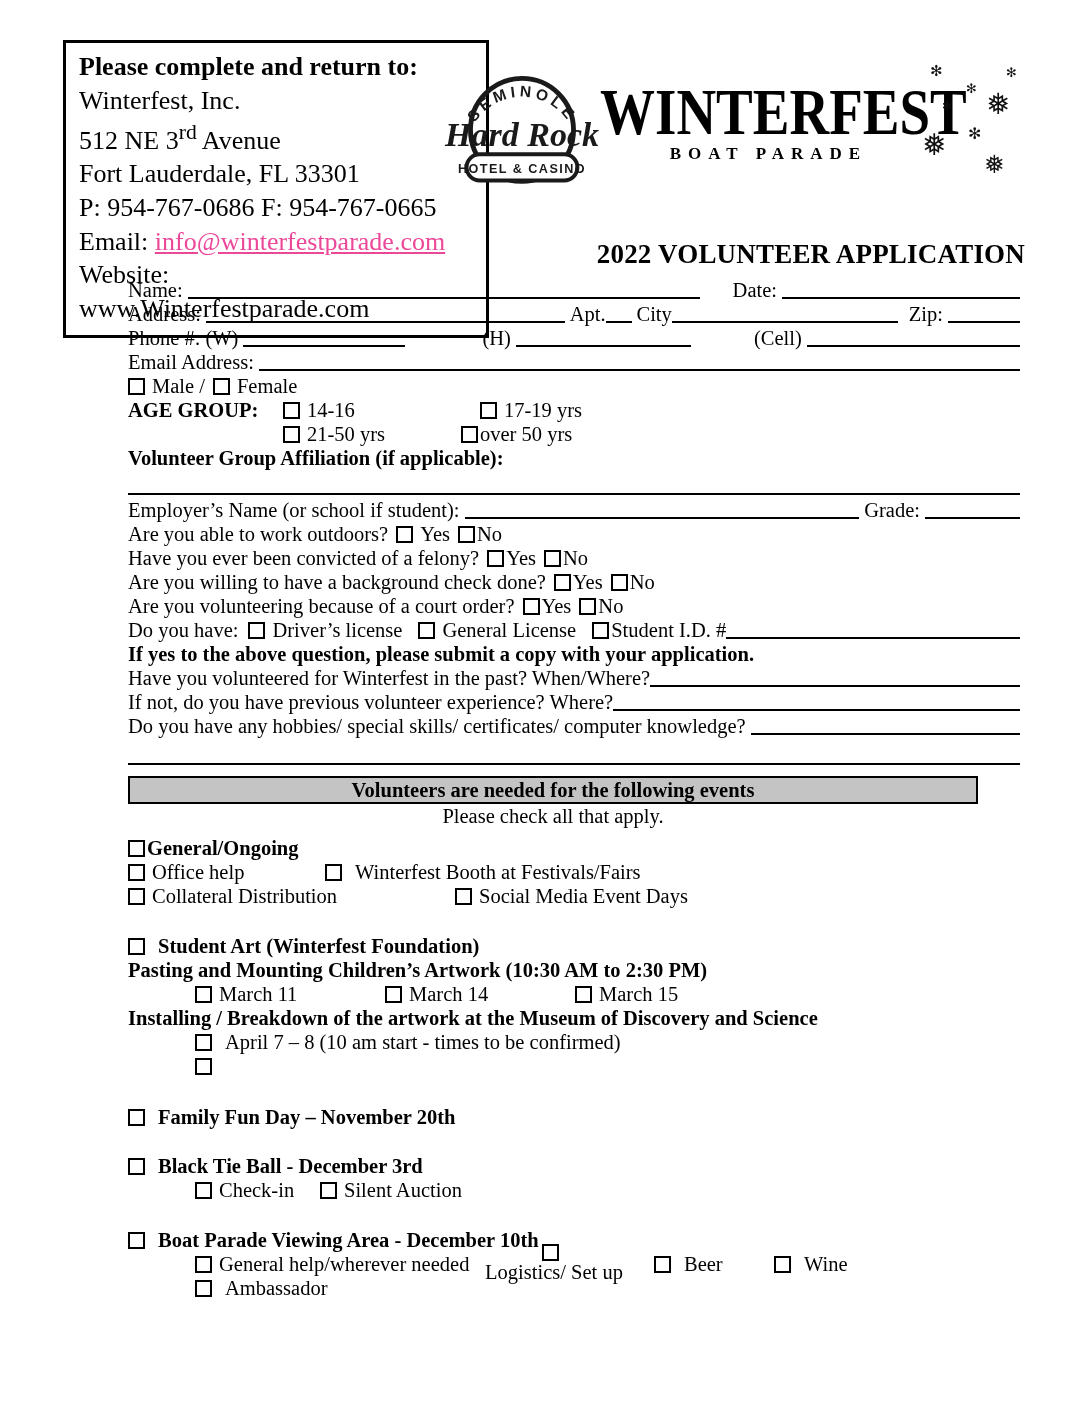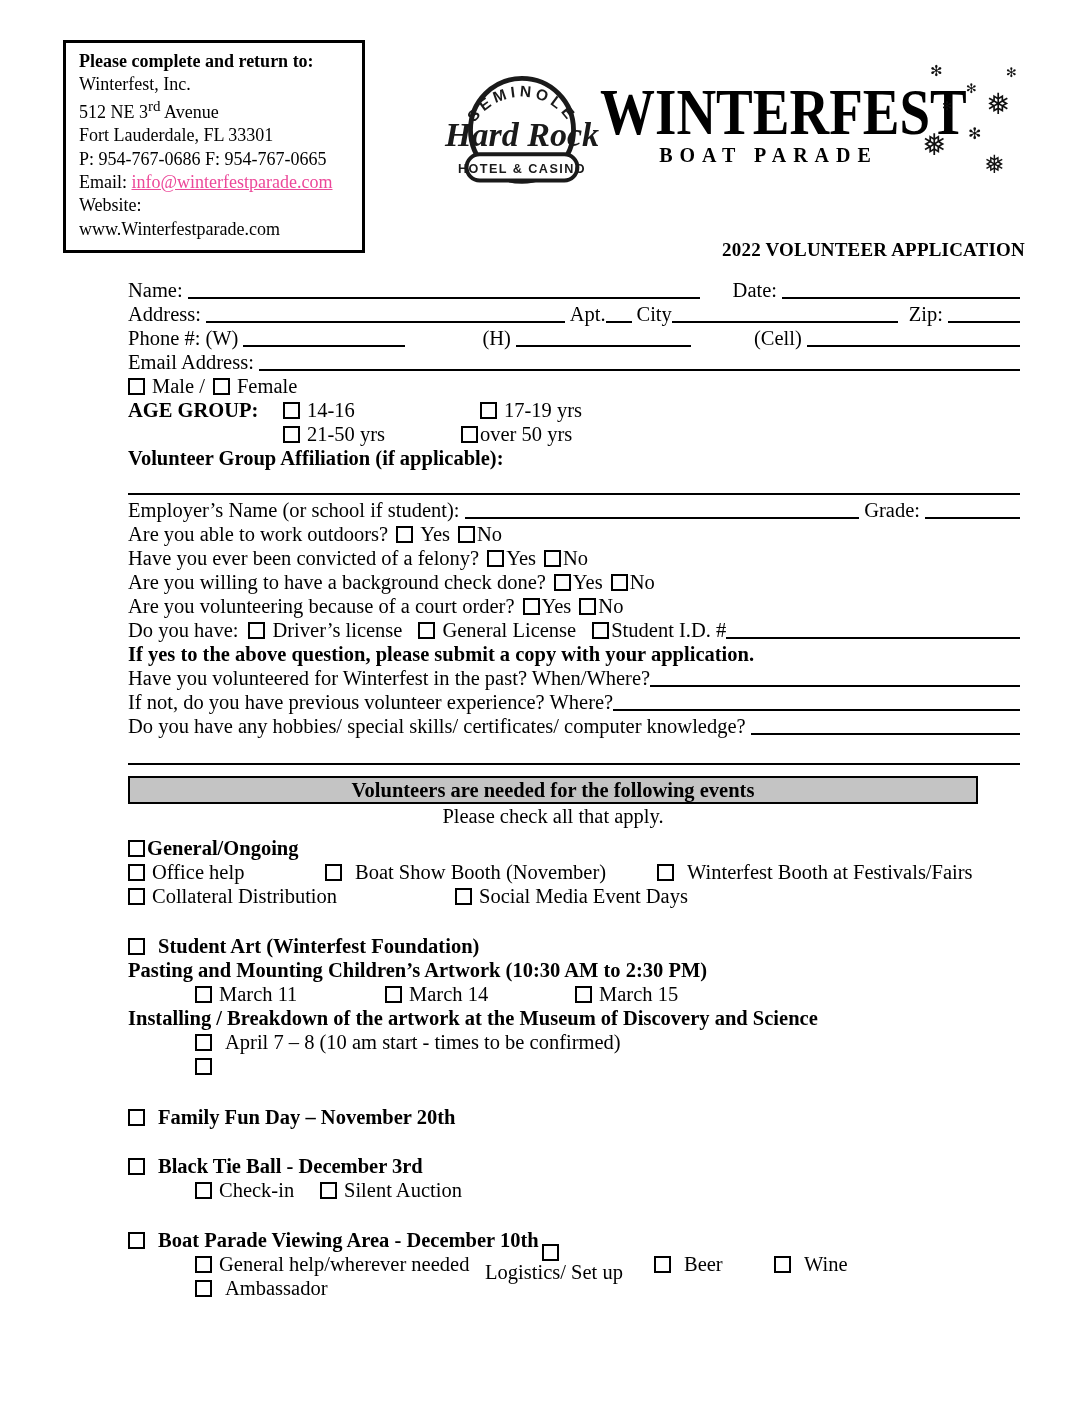--- a/index.html
+++ b/index.html
@@ -4,41 +4,41 @@
 <style>
   html,body { margin:0; padding:0; background:#888; }
   .page {
     position:relative; width:1088px; height:1408px; margin:0 auto;
     background:#ffffff; color:#000;
     font-family:"Liberation Serif", serif; font-size:20.5px;
     overflow:hidden;
   }
   
   .return-box {
-    position:absolute; left:63px; top:40px; width:302px; box-sizing:border-box;
+    position:absolute; left:63px; top:40px; width:426px; box-sizing:border-box;
     border:3px solid #000; padding:7px 24px 9px 13px;
-    font-size:18px; line-height:1.3;
+    font-size:26px; line-height:1.3;
   }
   .return-box .b { font-weight:bold; }
   .link { color:#ec4899; text-decoration:underline; cursor:pointer; }
 
   .logo-hardrock { position:absolute; left:444px; top:56px; }
   .logo-winterfest { position:absolute; left:600px; top:80px; width:330px; text-align:center; }
   .wf-main {
     font-weight:bold; font-size:55px; line-height:1; white-space:nowrap;
     transform:scale(1.0,1.18); transform-origin:center top; letter-spacing:0px;
   }
-  .wf-sub { font-weight:bold; font-size:20px; letter-spacing:7px; margin-top:9px; text-indent:7px; }
+  .wf-sub { font-weight:bold; font-size:17px; letter-spacing:7px; margin-top:9px; text-indent:7px; }
   .snowflakes { position:absolute; left:0; top:0; width:1088px; height:200px; pointer-events:none; }
   .snowflakes span { position:absolute; font-family:"DejaVu Sans", sans-serif; color:#111; line-height:1; }
 
   
   .title {
     position:absolute; left:128px; top:239px; width:897px;
-    text-align:right; font-weight:bold; font-size:19px; letter-spacing:0.2px;
+    text-align:right; font-weight:bold; font-size:27px; letter-spacing:0.2px;
     white-space:nowrap;
   }
 
   
   .content { position:absolute; left:128px; top:278px; width:897px; }
   .row { display:flex; align-items:center; height:24px; white-space:nowrap; }
   .b { font-weight:bold; }
   .fill {
     align-self:flex-end; margin-bottom:3px; height:0;
     border-bottom:2px solid #000; margin-left:5px; margin-right:5px;
@@ -254,24 +254,20 @@
 
     <div class="row" style="margin-top:8px;">
       <span class="cb tight"></span>
       <span class="b">General/Ongoing</span>
     </div>
     <div class="row">
       <span class="seg" style="width:197px;">
         <span class="cb"></span>
         <span>Office help</span>
       </span>
-      <span class="seg" style="width:332px;">
-        <span class="cb wide"></span>
-        <span>Boat Show Booth (November)</span>
-      </span>
       <span class="seg">
         <span class="cb wide"></span>
         <span>Winterfest Booth at Festivals/Fairs</span>
       </span>
     </div>
     <div class="row">
       <span class="seg" style="width:327px;">
         <span class="cb"></span>
         <span>Collateral Distribution</span>
       </span>

